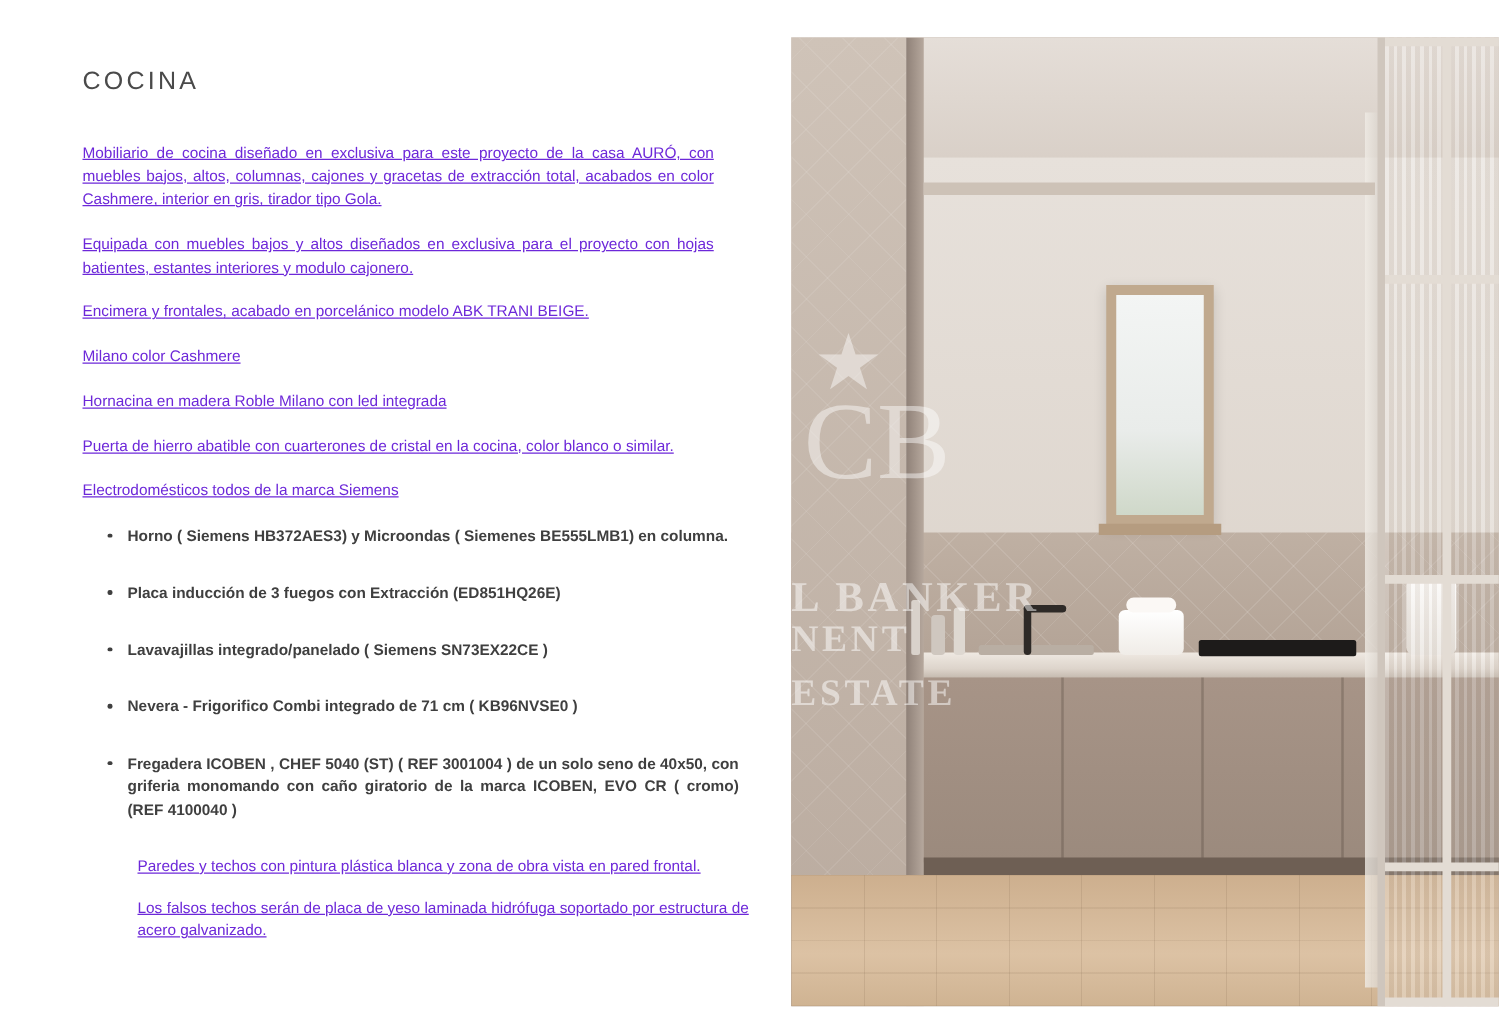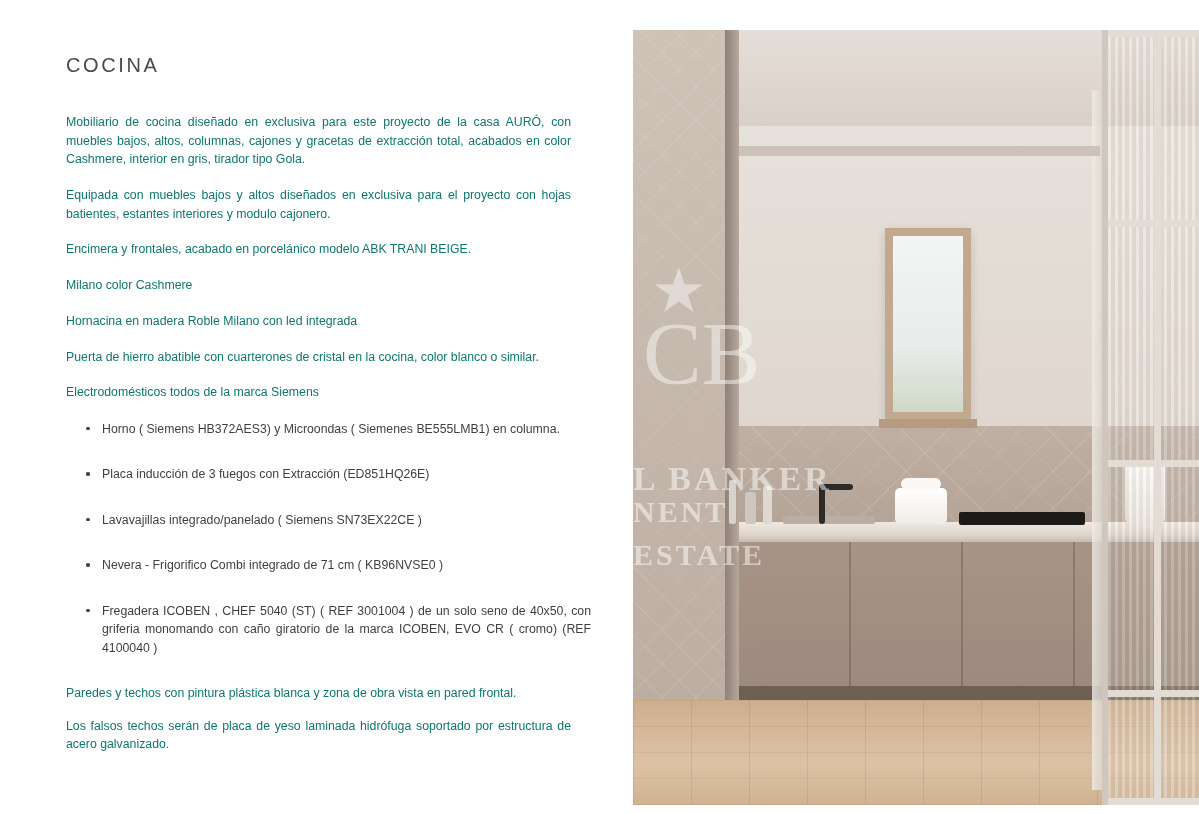--- a/index.html
+++ b/index.html
@@ -33,52 +33,55 @@
   .doc-title {
     font-size: 20px;
     letter-spacing: 2.6px;
     font-weight: 400;
     color: #4a4a4a;
     margin: 8px 0 36px 0;
   }
   .para {
     font-size: 12.3px;
     line-height: 1.52;
-    color: #0f766e;
+    color: #6d28d9;
     margin: 0 0 17px 0;
     text-align: justify;
     max-width: 505px;
+    text-decoration: underline;
   }
   .bullets {
     margin: 18px 0 0 0;
     padding: 0 0 0 20px;
     list-style: none;
     max-width: 505px;
   }
   .bullets li {
     position: relative;
     font-size: 12.3px;
     line-height: 1.5;
     color: #3f3f3f;
     margin: 0 0 27px 0;
     padding-left: 16px;
     text-align: justify;
+    font-weight: bold;
   }
   .bullets li::before {
     content: "";
     position: absolute;
     left: 0;
     top: 7px;
     width: 3.5px;
     height: 3.5px;
     border-radius: 50%;
     background: #3f3f3f;
   }
   .tail {
     margin-top: 22px;
+    margin-left: 44px;
   }
   .tail .para { margin-bottom: 14px; }
 
   
   .photo-col {
     position: relative;
     width: 601px;
     height: 814px;
   }
   .photo {

